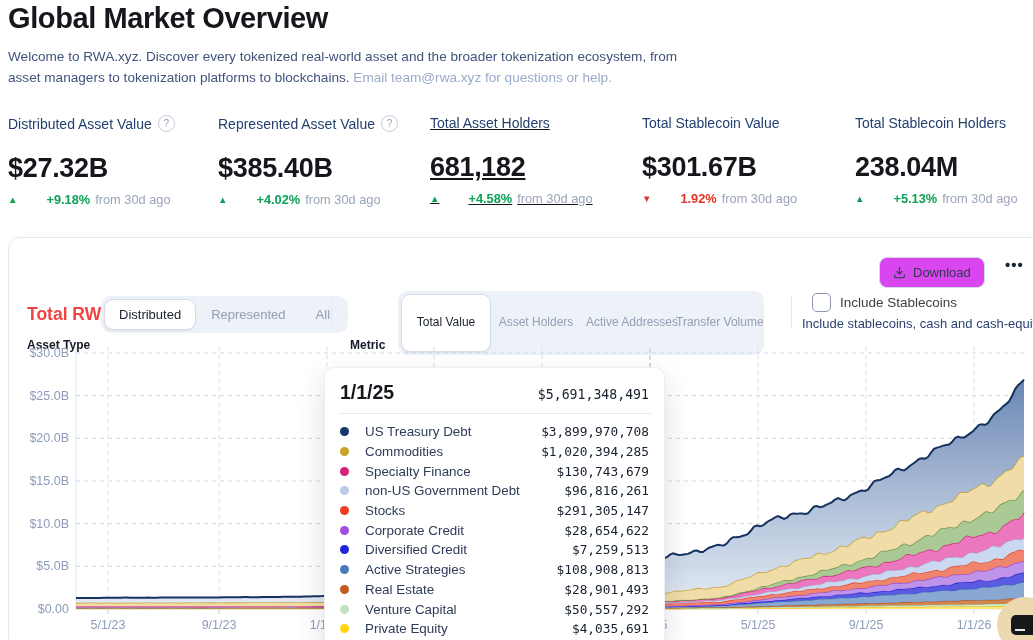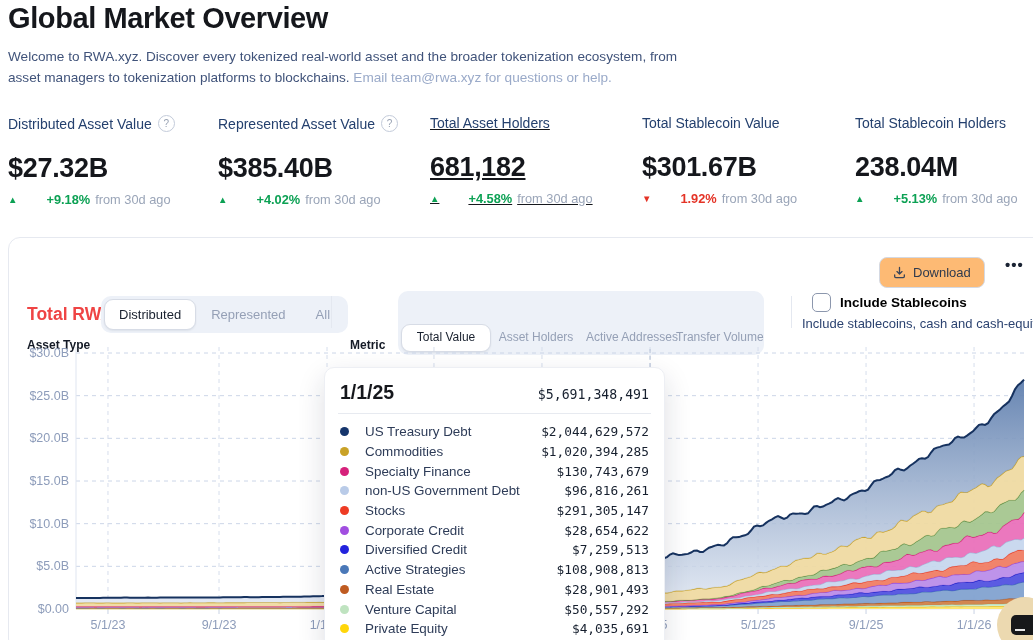--- a/index.html
+++ b/index.html
@@ -23,32 +23,32 @@
   .stat-value{margin-top:21px;font-size:27px;font-weight:600;letter-spacing:-0.3px;color:#15171c;}
   .stat-delta{margin-top:8px;font-size:12.8px;color:#9aa5b8;display:flex;align-items:center;gap:5px;}
   .tri{font-size:9.5px;}
   .delta-val{font-weight:700;margin-left:24px;}
   .stat-delta.up .tri,.stat-delta.up .delta-val{color:#0ca154;}
   .stat-delta.down .tri,.stat-delta.down .delta-val{color:#e43326;}
   
   .card{left:8px;top:237px;width:1040px;height:412px;background:#fff;border:1px solid #e6e9f0;border-radius:12px;}
   .card-title{left:18px;top:22px;font-size:17.5px;font-weight:700;color:#ef4444;margin-top:44px;}
   .download-btn{left:870px;top:19px;height:31px;display:flex;align-items:center;gap:7px;padding:0 13px;
-      border:1px solid #d4d9e3;border-radius:8px;background:#fdba74;font-size:13px;color:#2f3a4d;cursor:pointer;}
+      border:1px solid #d4d9e3;border-radius:8px;background:#d946ef;font-size:13px;color:#2f3a4d;cursor:pointer;}
   .dots-btn{left:996px;top:18px;font-size:15px;font-weight:700;letter-spacing:1px;color:#1a2333;cursor:pointer;}
   
   .ctl-label{font-size:12px;font-weight:700;color:#141a26;margin-top:32px;}
   .pillgroup{display:flex;align-items:center;background:#edf1f8;border-radius:10px;padding:3px;}
   .pill{padding:7px 14px;font-size:13px;color:#95a0b6;border-radius:9px;border:1px solid transparent;cursor:pointer;white-space:nowrap;}
   .pill.sel{background:#fff;border:1px solid #d7dce6;color:#18202e;font-weight:500;box-shadow:0 1px 2px rgba(16,24,40,.07);}
-  .pill.metric{width:80px;text-align:center;font-size:12px;line-height:1.3;padding:5px 4px;margin-top:30px;}
+  .pill.metric{width:80px;text-align:center;font-size:12px;line-height:1.3;padding:20px 4px;}
   .vdiv{width:1px;height:32px;background:#e4e8f0;}
   .stb-row1{display:flex;align-items:center;gap:9px;}
   .checkbox{width:17px;height:17px;border:1.5px solid #8c97ad;border-radius:5px;background:#fff;cursor:pointer;}
-  .stb-label{font-size:13.5px;color:#000000;font-weight:bold;}
+  .stb-label{font-size:13.5px;color:#404040;}
   .stb-sub{margin-top:4px;margin-left:-10px;font-size:13px;color:#2c4370;white-space:nowrap;}
   
   .chart-wrap{left:0;top:100px;width:1032px;height:310px;z-index:1;}
   
   .tooltip{left:315px;top:129px;width:309px;background:#fff;border:1px solid #edeff4;border-radius:10px;
       box-shadow:0 10px 28px rgba(20,30,55,.14);padding:13px 15px 14px;z-index:5;}
   .tt-head{display:flex;justify-content:space-between;align-items:baseline;}
   .tt-date{font-size:19.5px;font-weight:600;color:#15171c;}
   .tt-total{font-family:"DejaVu Sans Mono",monospace;font-size:13.2px;color:#161f2e;}
   .tt-div{height:1px;background:#e7eaf0;margin:9px -2px 8px;}
@@ -245,21 +245,21 @@
 
   <div class="abs tooltip">
     <div class="tt-head">
       <span class="tt-date">1/1/25</span>
       <span class="tt-total">$5,691,348,491</span>
     </div>
     <div class="tt-div"></div>
     <div class="tt-row">
         <span class="tt-dot" style="background: rgb(21, 53, 107);"></span>
         <span class="tt-label">US Treasury Debt</span>
-        <span class="tt-val">$2,044,629,572</span>
+        <span class="tt-val">$3,899,970,708</span>
       </div>
     <div class="tt-row">
         <span class="tt-dot" style="background: rgb(201, 162, 39);"></span>
         <span class="tt-label">Commodities</span>
         <span class="tt-val">$1,020,394,285</span>
       </div>
     <div class="tt-row">
         <span class="tt-dot" style="background: rgb(214, 33, 123);"></span>
         <span class="tt-label">Specialty Finance</span>
         <span class="tt-val">$130,743,679</span>

